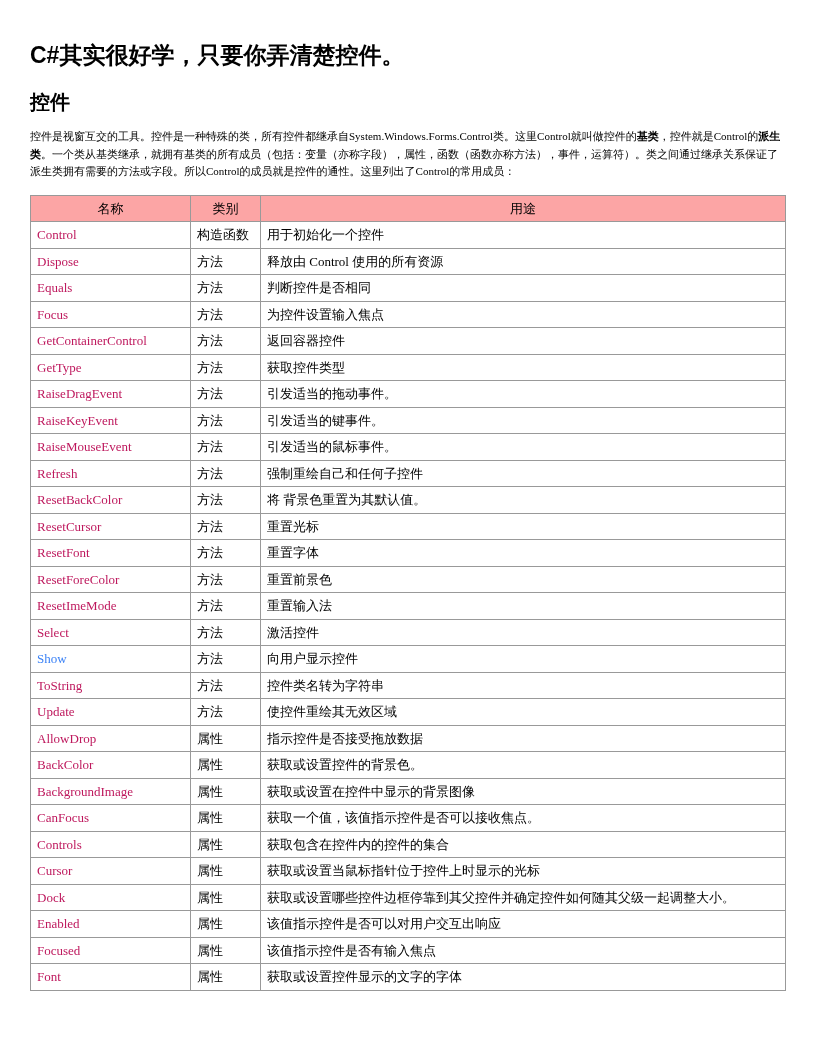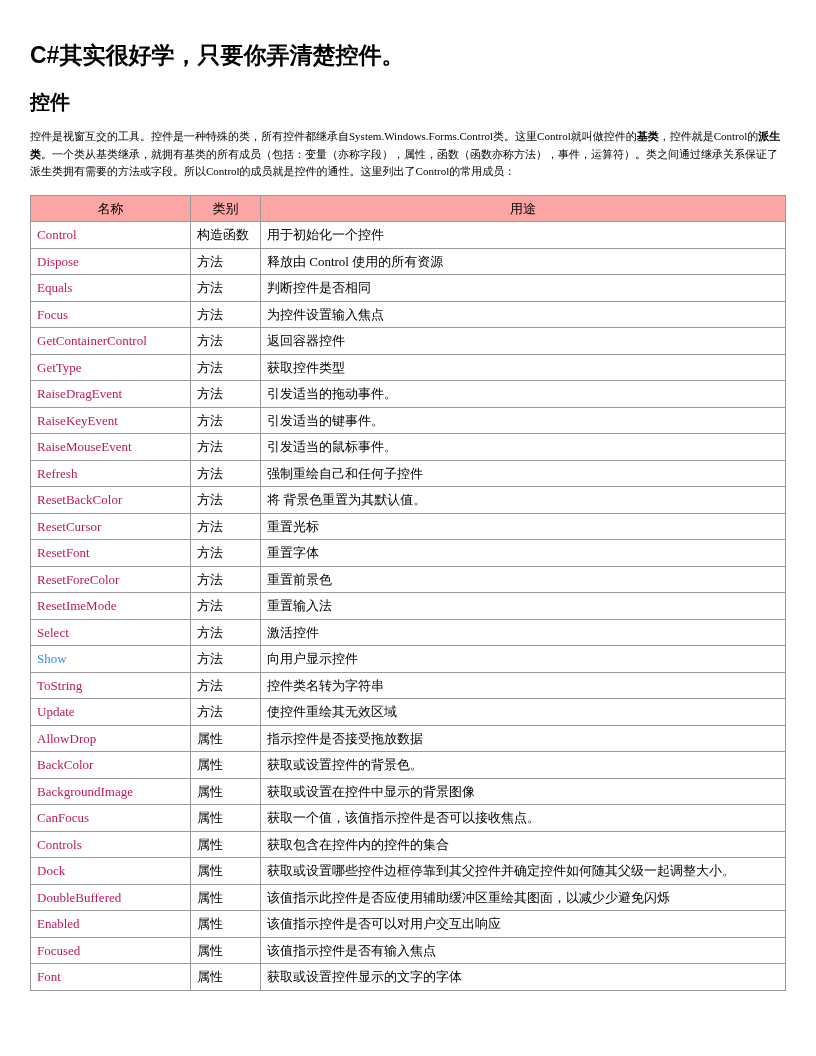--- a/index.html
+++ b/index.html
@@ -190,28 +190,28 @@
         <td class="col-name"><a href="#">CanFocus</a></td>
         <td class="col-type">属性</td>
         <td class="col-desc">获取一个值，该值指示控件是否可以接收焦点。</td>
       </tr>
       <tr>
         <td class="col-name"><a href="#">Controls</a></td>
         <td class="col-type">属性</td>
         <td class="col-desc">获取包含在控件内的控件的集合</td>
       </tr>
       <tr>
+        <td class="col-name"><a href="#">Cursor</a></td>
+        <td class="col-type">属性</td>
+        <td class="col-desc">获取或设置当鼠标指针位于控件上时显示的光标</td>
+      </tr>
+      <tr>
         <td class="col-name"><a href="#">Dock</a></td>
         <td class="col-type">属性</td>
         <td class="col-desc">获取或设置哪些控件边框停靠到其父控件并确定控件如何随其父级一起调整大小。</td>
-      </tr>
-      <tr>
-        <td class="col-name"><a href="#">DoubleBuffered</a></td>
-        <td class="col-type">属性</td>
-        <td class="col-desc">该值指示此控件是否应使用辅助缓冲区重绘其图面，以减少少避免闪烁</td>
       </tr>
       <tr>
         <td class="col-name"><a href="#">Enabled</a></td>
         <td class="col-type">属性</td>
         <td class="col-desc">该值指示控件是否可以对用户交互出响应</td>
       </tr>
       <tr>
         <td class="col-name"><a href="#">Focused</a></td>
         <td class="col-type">属性</td>
         <td class="col-desc">该值指示控件是否有输入焦点</td>

